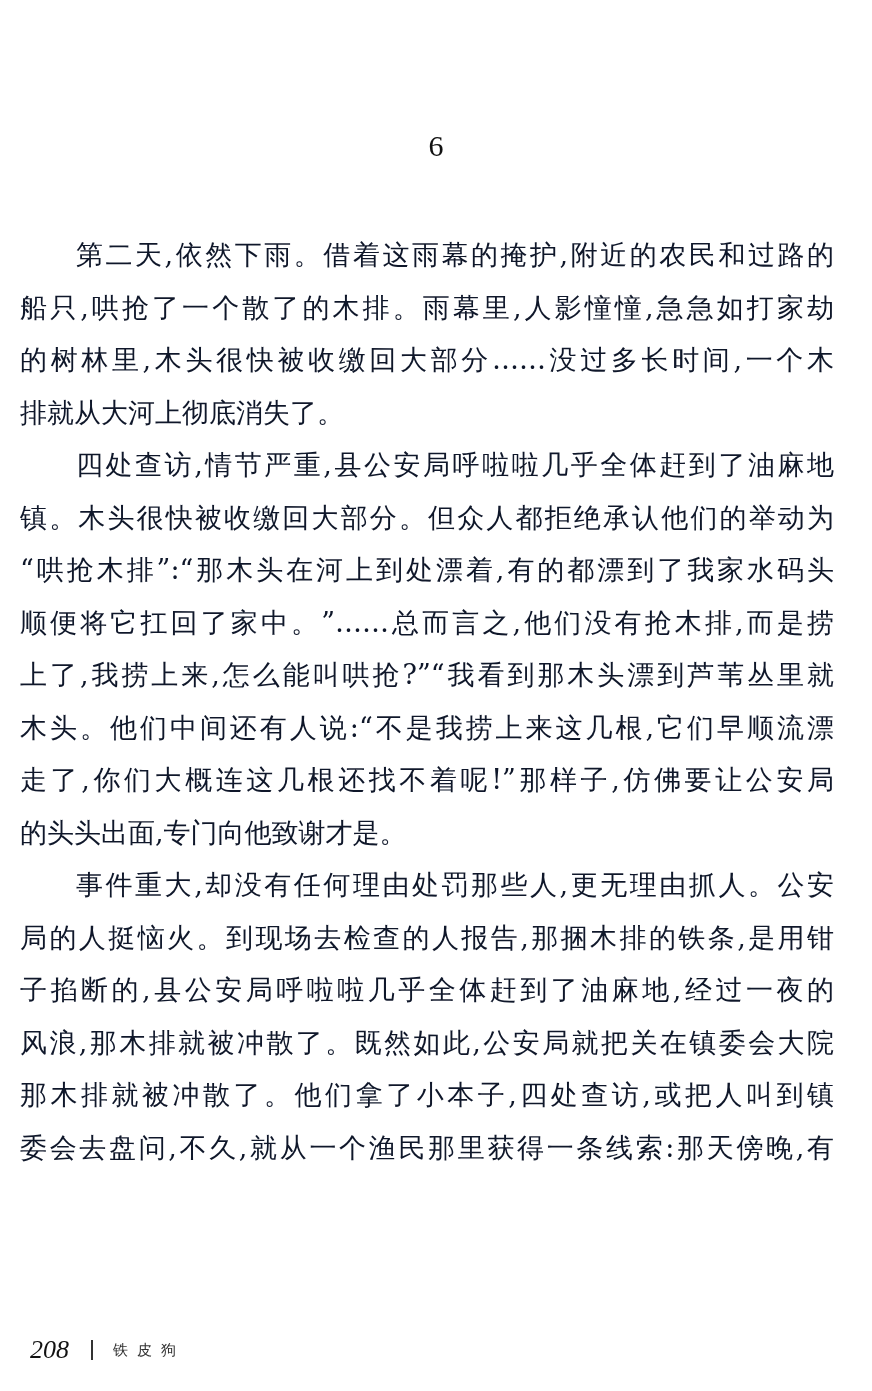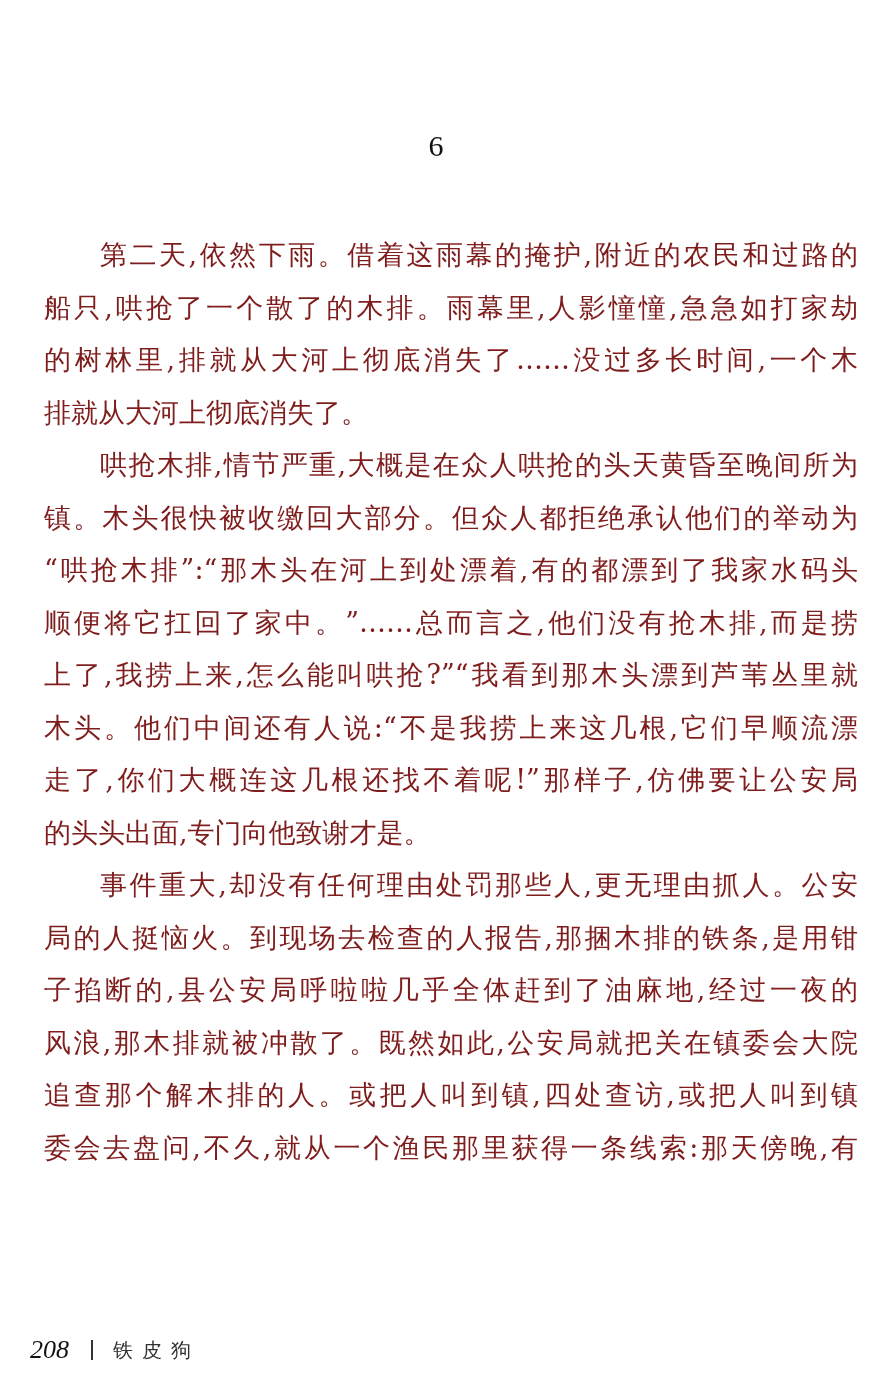--- a/index.html
+++ b/index.html
@@ -3,23 +3,23 @@
 <meta charset="utf-8">
 <style>
   html, body { margin: 0; padding: 0; background: #ffffff; }
   body { width: 872px; height: 1391px; position: relative; overflow: hidden; color: #1a1a1a; }
   .chapter {
     position: absolute; left: 0; width: 872px; top: 126px;
     text-align: center; font-family: "Liberation Serif", "DejaVu Serif", serif;
     font-size: 30px; line-height: 40px; color: #111;
   }
   .body-text {
-    position: absolute; left: 44px; top: 229px; width: 814px;
+    position: absolute; left: 20px; top: 229px; width: 814px;
     font-family: "DejaVu Serif", "Liberation Serif", serif;
-    font-size: 27px; line-height: 52.5px; color: #7f1d1d;
+    font-size: 27px; line-height: 52.5px; color: #0f172a;
   }
   .line {
     display: block; white-space: nowrap; height: 52.5px;
     text-align: justify; text-align-last: justify;
   }
   .line.last { text-align-last: left; }
   .line.indent { padding-left: 56px; }
   .footer {
     position: absolute; left: 30px; top: 1332px; height: 36px;
     display: flex; align-items: center;
@@ -27,49 +27,49 @@
   .page-num {
     font-family: "Liberation Serif", serif; font-style: italic;
     font-size: 26px; color: #111;
   }
   .footer-sep {
     display: inline-block; width: 2px; height: 20px; background: #333;
     margin: 0 20px 0 22px;
   }
   .book-title {
     font-family: "DejaVu Sans", "Liberation Sans", sans-serif;
-    font-size: 20px; letter-spacing: 9px; color: #333;
+    font-size: 15px; letter-spacing: 9px; color: #333;
   }
 </style>
 </head>
 <body>
 
 <div class="chapter">6</div>
 
 <div class="body-text">
 
   <span class="line indent">第二天,依然下雨。借着这雨幕的掩护,附近的农民和过路的</span>
   <span class="line">船只,哄抢了一个散了的木排。雨幕里,人影憧憧,急急如打家劫</span>
-  <span class="line">的树林里,排就从大河上彻底消失了……没过多长时间,一个木</span>
+  <span class="line">的树林里,木头很快被收缴回大部分……没过多长时间,一个木</span>
   <span class="line last">排就从大河上彻底消失了。</span>
 
-  <span class="line indent">哄抢木排,情节严重,大概是在众人哄抢的头天黄昏至晚间所为</span>
+  <span class="line indent">四处查访,情节严重,县公安局呼啦啦几乎全体赶到了油麻地</span>
   <span class="line">镇。木头很快被收缴回大部分。但众人都拒绝承认他们的举动为</span>
   <span class="line">“哄抢木排”:“那木头在河上到处漂着,有的都漂到了我家水码头</span>
   <span class="line">顺便将它扛回了家中。”……总而言之,他们没有抢木排,而是捞</span>
   <span class="line">上了,我捞上来,怎么能叫哄抢?”“我看到那木头漂到芦苇丛里就</span>
   <span class="line">木头。他们中间还有人说:“不是我捞上来这几根,它们早顺流漂</span>
   <span class="line">走了,你们大概连这几根还找不着呢!”那样子,仿佛要让公安局</span>
   <span class="line last">的头头出面,专门向他致谢才是。</span>
 
   <span class="line indent">事件重大,却没有任何理由处罚那些人,更无理由抓人。公安</span>
   <span class="line">局的人挺恼火。到现场去检查的人报告,那捆木排的铁条,是用钳</span>
   <span class="line">子掐断的,县公安局呼啦啦几乎全体赶到了油麻地,经过一夜的</span>
   <span class="line">风浪,那木排就被冲散了。既然如此,公安局就把关在镇委会大院</span>
-  <span class="line">追查那个解木排的人。或把人叫到镇,四处查访,或把人叫到镇</span>
+  <span class="line">那木排就被冲散了。他们拿了小本子,四处查访,或把人叫到镇</span>
   <span class="line">委会去盘问,不久,就从一个渔民那里获得一条线索:那天傍晚,有</span>
 </div>
 
 <div class="footer">
   <span class="page-num">208</span>
   <span class="footer-sep"></span>
   <span class="book-title">铁皮狗</span>
 </div>
 
 </body></html>

